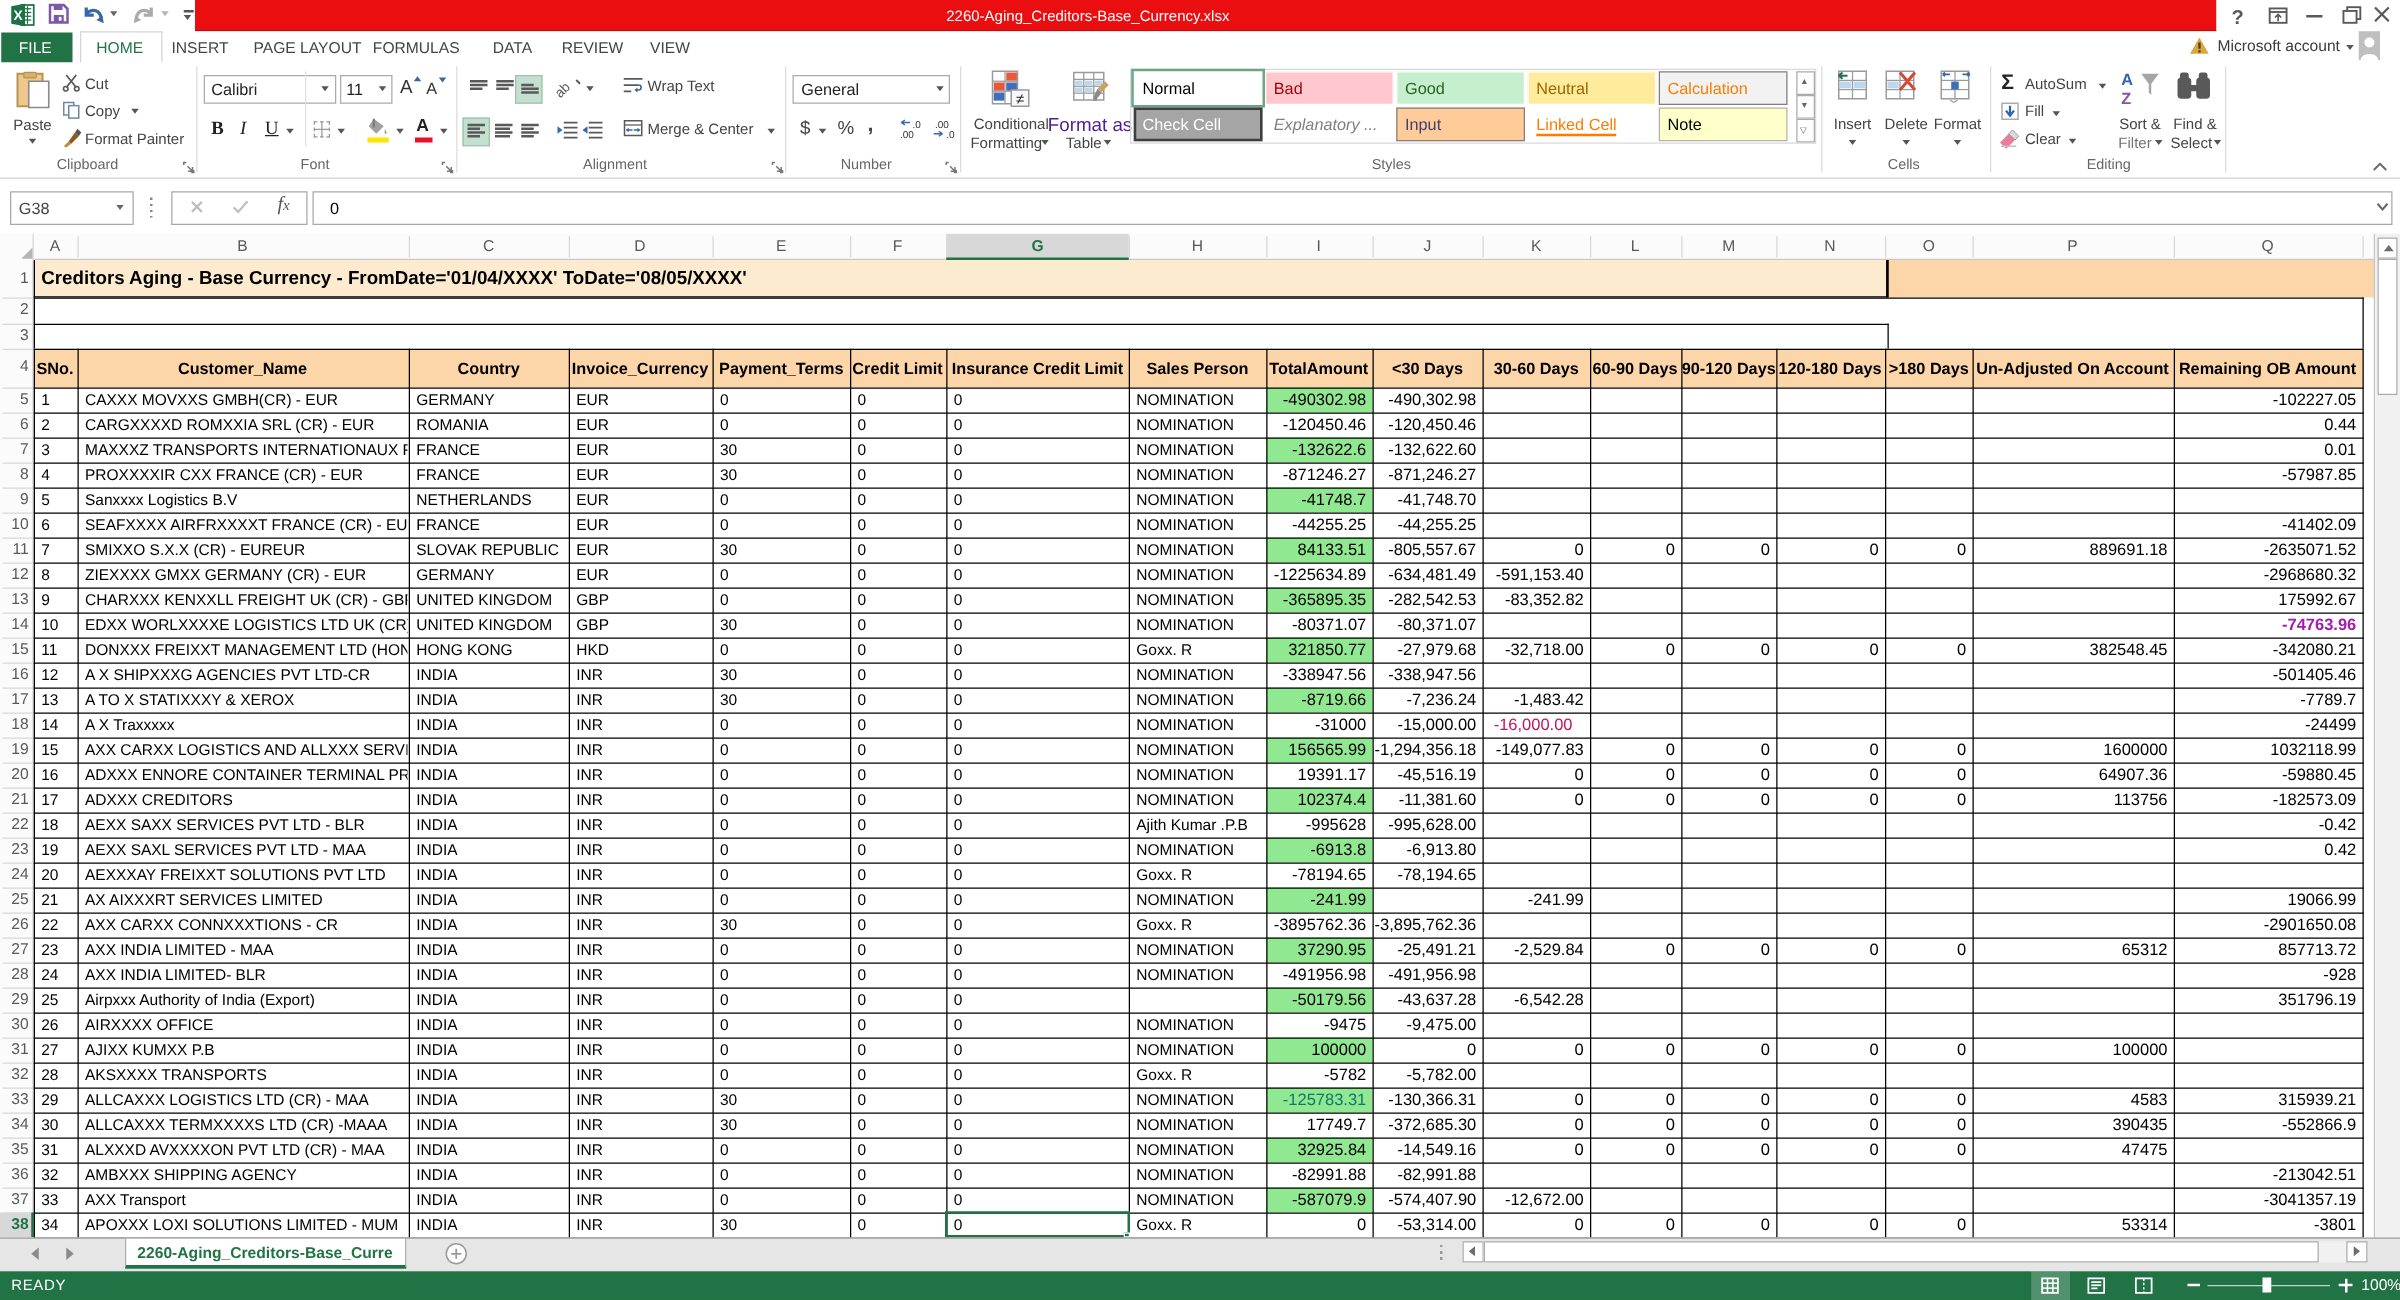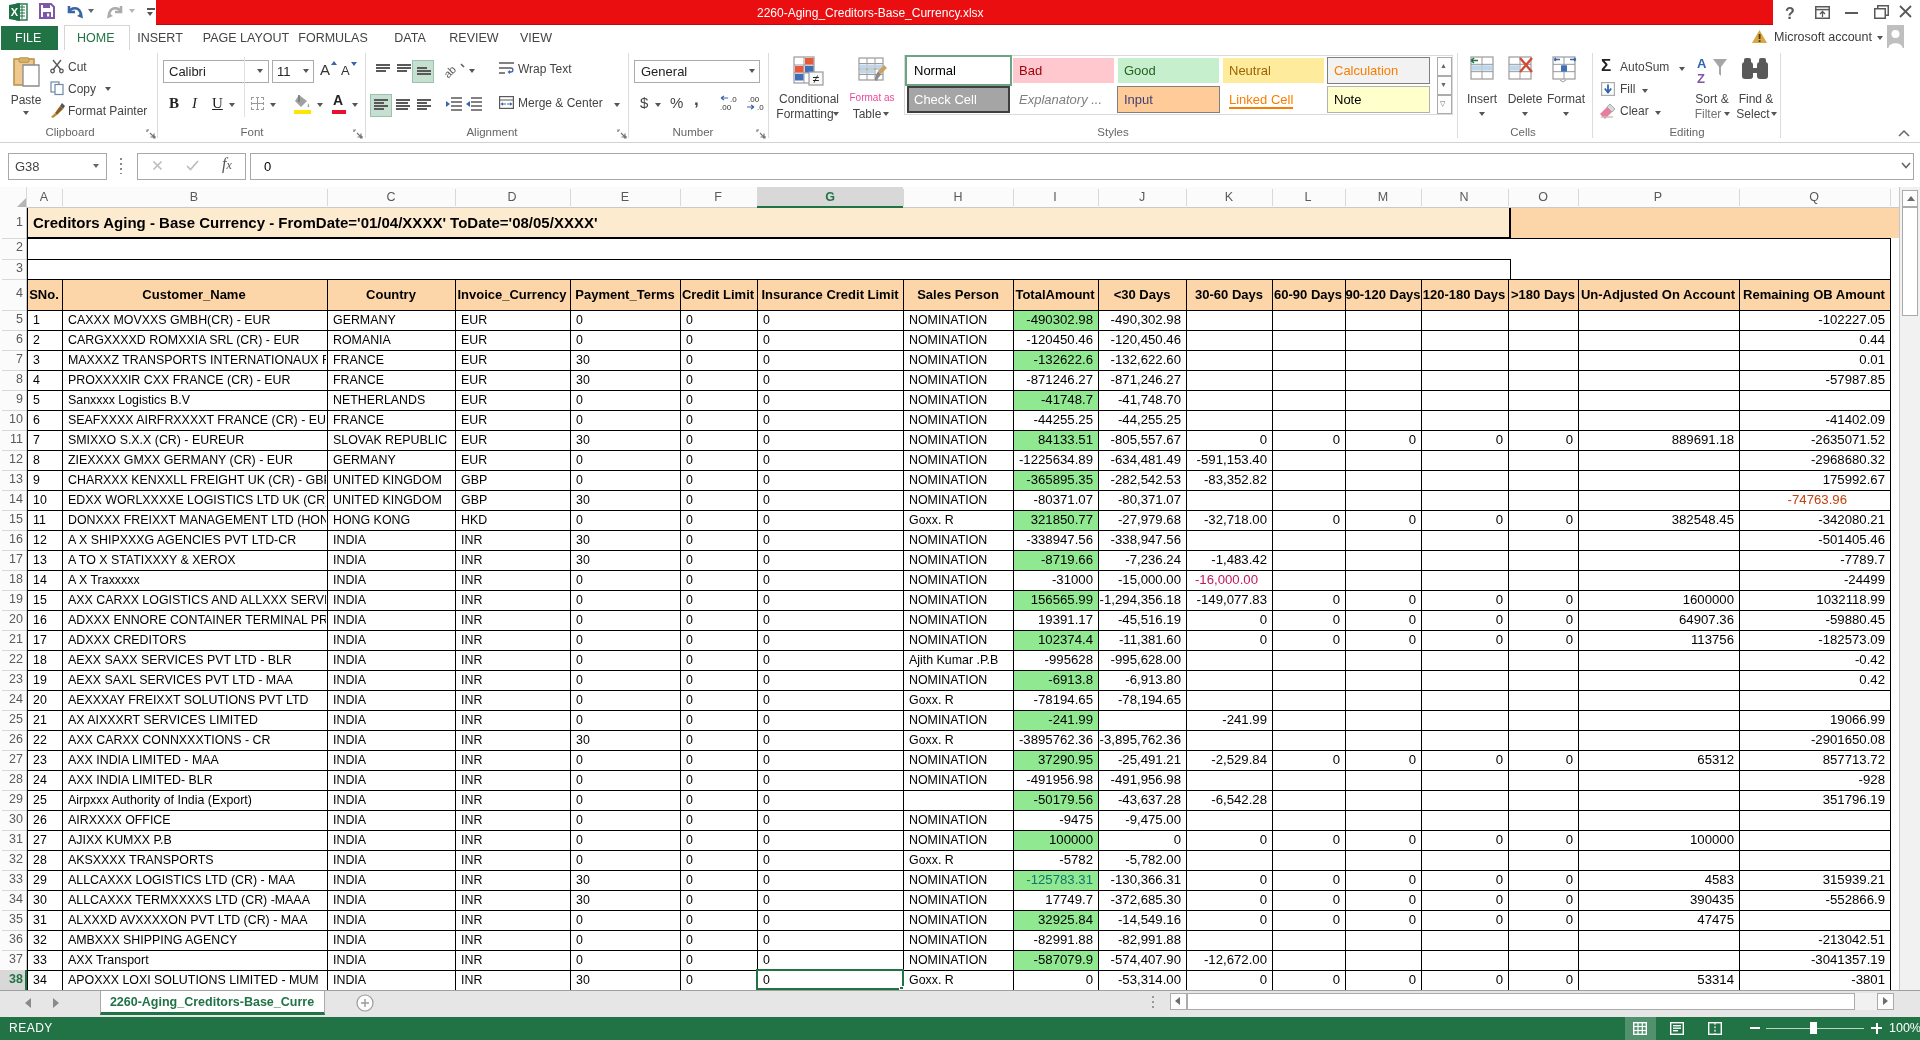--- a/index.html
+++ b/index.html
@@ -250,21 +250,21 @@
 <line x1="9" y1="1" x2="9" y2="23" stroke="#9A9A9A"></line>
 <line x1="17" y1="1" x2="17" y2="23" stroke="#9A9A9A"></line>
 <rect x="2" y="7.5" width="6" height="3.5" fill="#BDD7EE"></rect>
     <rect x="10" y="7.5" width="6" height="3.5" fill="#BDD7EE"></rect>
     <rect x="18" y="7.5" width="6" height="3.5" fill="#BDD7EE"></rect>
 <rect x="2" y="13" width="6" height="3.5" fill="#BDD7EE"></rect>
     <rect x="10" y="13" width="6" height="3.5" fill="#BDD7EE"></rect>
 <path d="M20 14 L26 8 L29 11 L23 17 Z" fill="#C8A165"></path>
 <path d="M17 23 C17 18 19 17 20 14 L23 17 C22 20 20 20 19 24 Z" fill="#8A8A8A"></path>
 </svg>
-<div class="tx" style="left:872px;top:92px;transform:translateX(-50%);color:#ec4899;font-size:10px;">Format as</div>
+<div class="tx" style="left:872px;top:92px;transform:translateX(-50%);color:#4c1d95;font-size:15px;">Format as</div>
 <div class="tx" style="left:867px;top:107px;transform:translateX(-50%);color:#444;font-size:12px;">Table</div>
 <div class="a" style="left:886px;top:112px;width:0;height:0;border-left:3.5px solid transparent;border-right:3.5px solid transparent;border-top:4px solid #555;transform:translateX(-50%);"></div>
 <div class="a" style="left:904px;top:55px;width:549px;height:60px;border:1px solid #D9D9D9;"></div>
 <div class="a" style="left:907px;top:57px;width:103px;height:27px;background:#fff;border:2px solid #6BA583;outline:2px solid #6BA583;outline-offset:0px;border:1px solid #fff;"></div>
 <div class="tx" style="left:914px;top:63px;color:#000;font-size:13px;"><span style="">Normal</span></div>
 <div class="a" style="left:1012px;top:57px;width:103px;height:27px;background:#FFC7CE;border:1px solid #fff;"></div>
 <div class="tx" style="left:1019px;top:63px;color:#9C0006;font-size:13px;"><span style="">Bad</span></div>
 <div class="a" style="left:1117px;top:57px;width:103px;height:27px;background:#C6EFCE;border:1px solid #fff;"></div>
 <div class="tx" style="left:1124px;top:63px;color:#276221;font-size:13px;"><span style="">Good</span></div>
 <div class="a" style="left:1222px;top:57px;width:103px;height:27px;background:#FFEB9C;border:1px solid #fff;"></div>
@@ -701,21 +701,21 @@
 <div class="tx" style="left:33px;top:492.5px;max-width:28px;overflow:hidden;font-size:12.4px;color:#000;">10</div>
 <div class="tx" style="left:68px;top:492.5px;max-width:258px;overflow:hidden;font-size:12.4px;color:#000;">EDXX WORLXXXXE LOGISTICS LTD UK (CR) -</div>
 <div class="tx" style="left:333px;top:492.5px;max-width:121px;overflow:hidden;font-size:12.4px;color:#000;">UNITED KINGDOM</div>
 <div class="tx" style="left:461px;top:492.5px;max-width:108px;overflow:hidden;font-size:12.4px;color:#000;">GBP</div>
 <div class="tx" style="left:576px;top:492.5px;max-width:103px;overflow:hidden;font-size:12.4px;color:#000;">30</div>
 <div class="tx" style="left:686px;top:492.5px;max-width:70px;overflow:hidden;font-size:12.4px;color:#000;">0</div>
 <div class="tx" style="left:763px;top:492.5px;max-width:139px;overflow:hidden;font-size:12.4px;color:#000;">0</div>
 <div class="tx" style="left:909px;top:492.5px;max-width:103px;overflow:hidden;font-size:12.4px;color:#000;">NOMINATION</div>
 <div class="a" style="left:1013px;top:492px;width:80px;text-align:right;white-space:nowrap;font-size:13.2px;color:#000;">-80371.07</div>
 <div class="a" style="left:1098px;top:492px;width:83px;text-align:right;white-space:nowrap;font-size:13.2px;color:#000;">-80,371.07</div>
-<div class="a" style="left:1701px;top:492px;width:146px;text-align:right;white-space:nowrap;font-size:13.2px;color:#c2410c;">-74763.96</div>
+<div class="a" style="left:1739px;top:492px;width:146px;text-align:right;white-space:nowrap;font-size:13.2px;color:#a21caf;font-weight:bold;">-74763.96</div>
 <div class="tx" style="left:33px;top:512.5px;max-width:28px;overflow:hidden;font-size:12.4px;color:#000;">11</div>
 <div class="tx" style="left:68px;top:512.5px;max-width:258px;overflow:hidden;font-size:12.4px;color:#000;">DONXXX FREIXXT MANAGEMENT LTD (HON</div>
 <div class="tx" style="left:333px;top:512.5px;max-width:121px;overflow:hidden;font-size:12.4px;color:#000;">HONG KONG</div>
 <div class="tx" style="left:461px;top:512.5px;max-width:108px;overflow:hidden;font-size:12.4px;color:#000;">HKD</div>
 <div class="tx" style="left:576px;top:512.5px;max-width:103px;overflow:hidden;font-size:12.4px;color:#000;">0</div>
 <div class="tx" style="left:686px;top:512.5px;max-width:70px;overflow:hidden;font-size:12.4px;color:#000;">0</div>
 <div class="tx" style="left:763px;top:512.5px;max-width:139px;overflow:hidden;font-size:12.4px;color:#000;">0</div>
 <div class="tx" style="left:909px;top:512.5px;max-width:103px;overflow:hidden;font-size:12.4px;color:#000;">Goxx. R</div>
 <div class="a" style="left:1013px;top:512px;width:80px;text-align:right;white-space:nowrap;font-size:13.2px;color:#000;">321850.77</div>
 <div class="a" style="left:1098px;top:512px;width:83px;text-align:right;white-space:nowrap;font-size:13.2px;color:#000;">-27,979.68</div>

